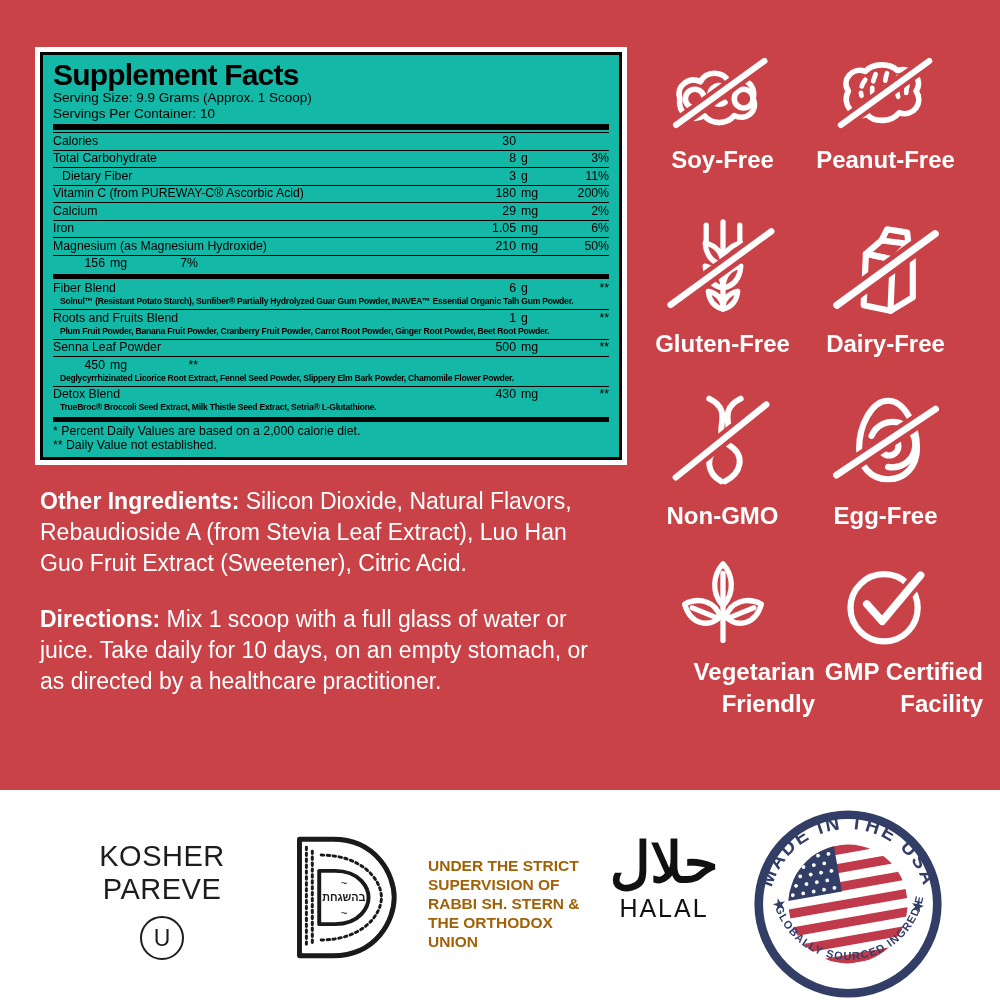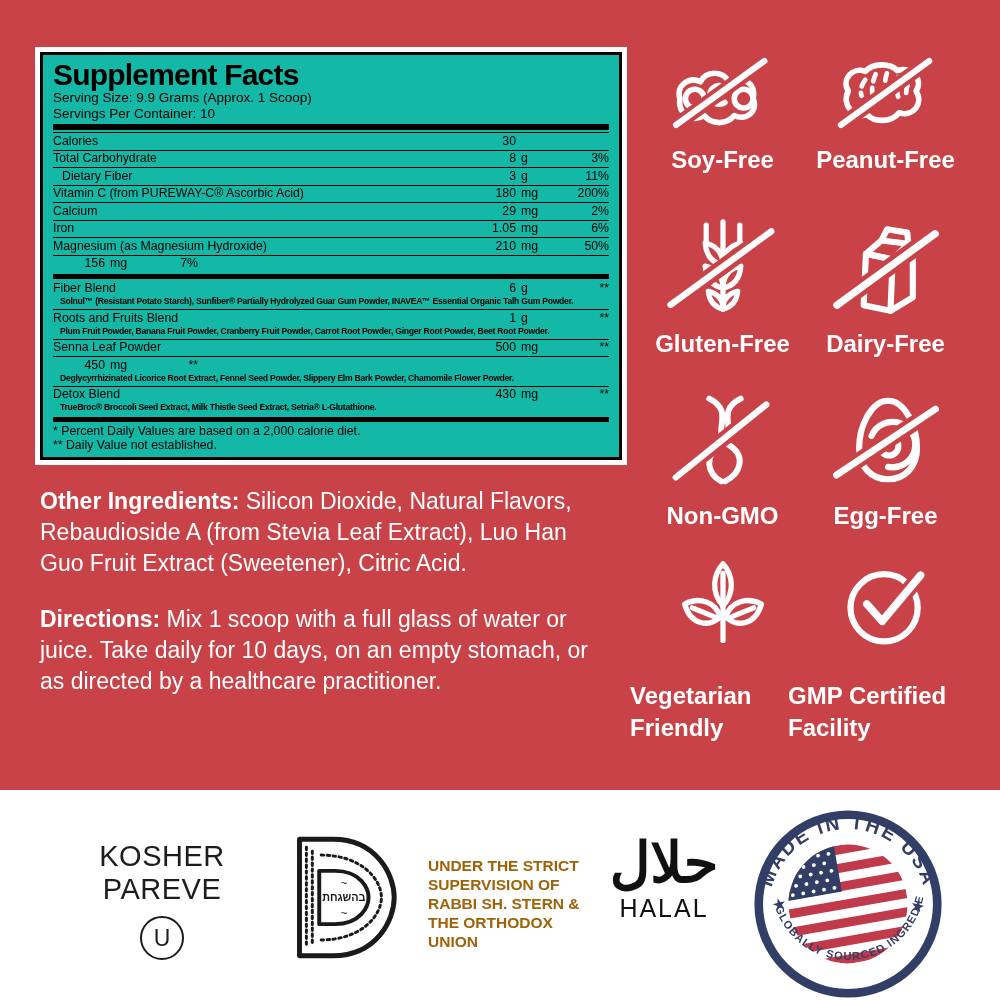--- a/index.html
+++ b/index.html
@@ -29,26 +29,26 @@
   .row .unit{width:36px;padding-left:5px;}
   .row .dv{width:52px;text-align:right;}
   .sub{font-size:8.6px;font-weight:700;letter-spacing:-0.25px;line-height:9.5px;padding:0 0 2.5px 7px;}
   .footnote{font-size:12.3px;line-height:14px;}
 
   
   .para{position:absolute;left:40px;width:575px;color:#fff;font-size:23px;line-height:31px;}
   .para b{font-weight:700;}
 
   
-  .badge{position:absolute;display:flex;flex-direction:column;align-items:center;text-align:left;}
+  .badge{position:absolute;display:flex;flex-direction:column;align-items:center;text-align:right;}
   .badge .lbl{color:#fff;font-weight:700;font-size:24px;line-height:32px;margin-top:4px;}
   .badge svg{display:block;}
   .c1{left:630px;width:185px;}
   .c2{left:788px;width:195px;}
-  .r1{top:46px;} .r2{top:206px;} .r3{top:384px;} .r4{top:556px;gap:24px;}
+  .r1{top:46px;} .r2{top:206px;} .r3{top:384px;} .r4{top:556px;}
 
   
   .kosher{position:absolute;left:82px;top:840px;width:160px;text-align:center;color:#1d1d1d;}
   .kosher .kline{font-size:29px;line-height:33px;letter-spacing:0.5px;}
   .ou{width:40px;height:40px;border:2.5px solid #1d1d1d;border-radius:50%;
       margin:10px auto 0 auto;display:flex;align-items:center;justify-content:center;
       font-size:23px;color:#1d1d1d;}
   .hechsher{position:absolute;left:262px;top:830px;}
   .supervision{position:absolute;left:428px;top:856px;width:168px;
       font-size:15.5px;font-weight:700;line-height:19px;color:#a16207;text-transform:uppercase;}

